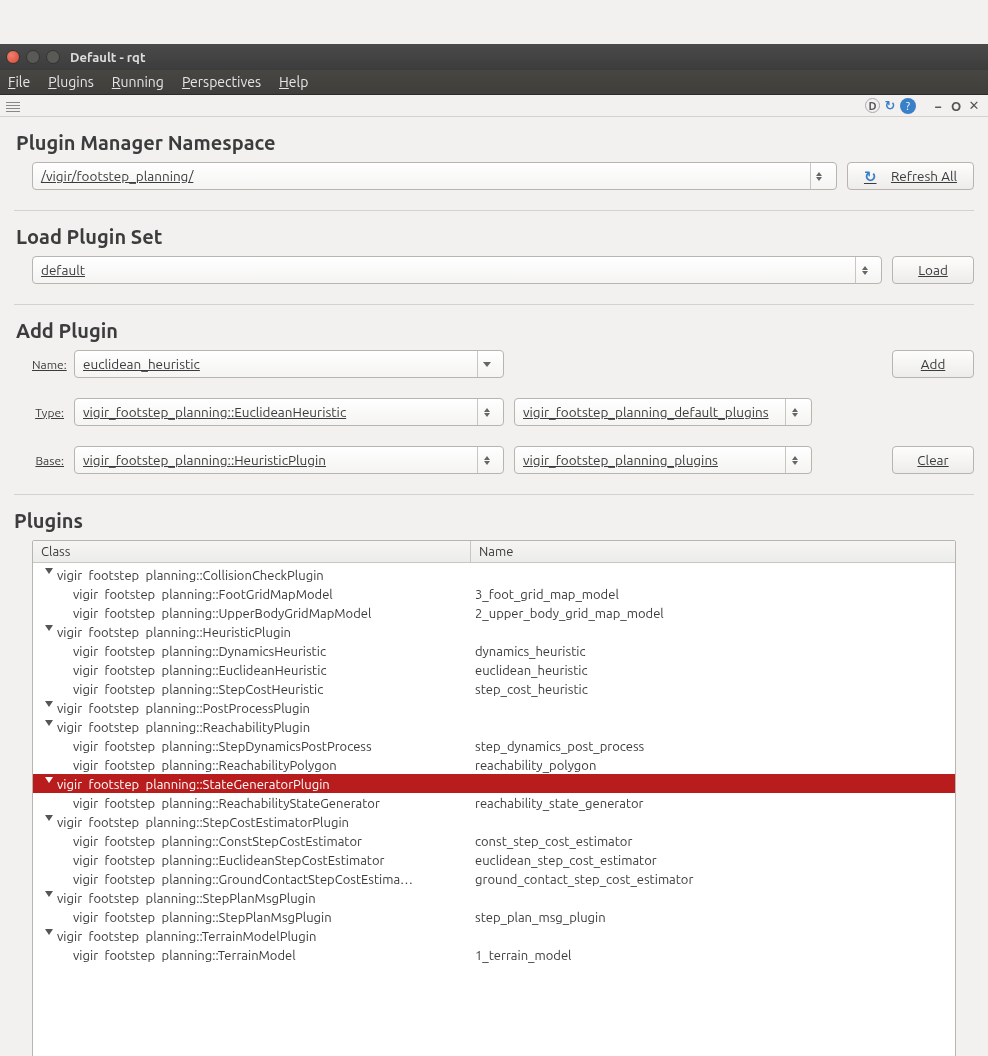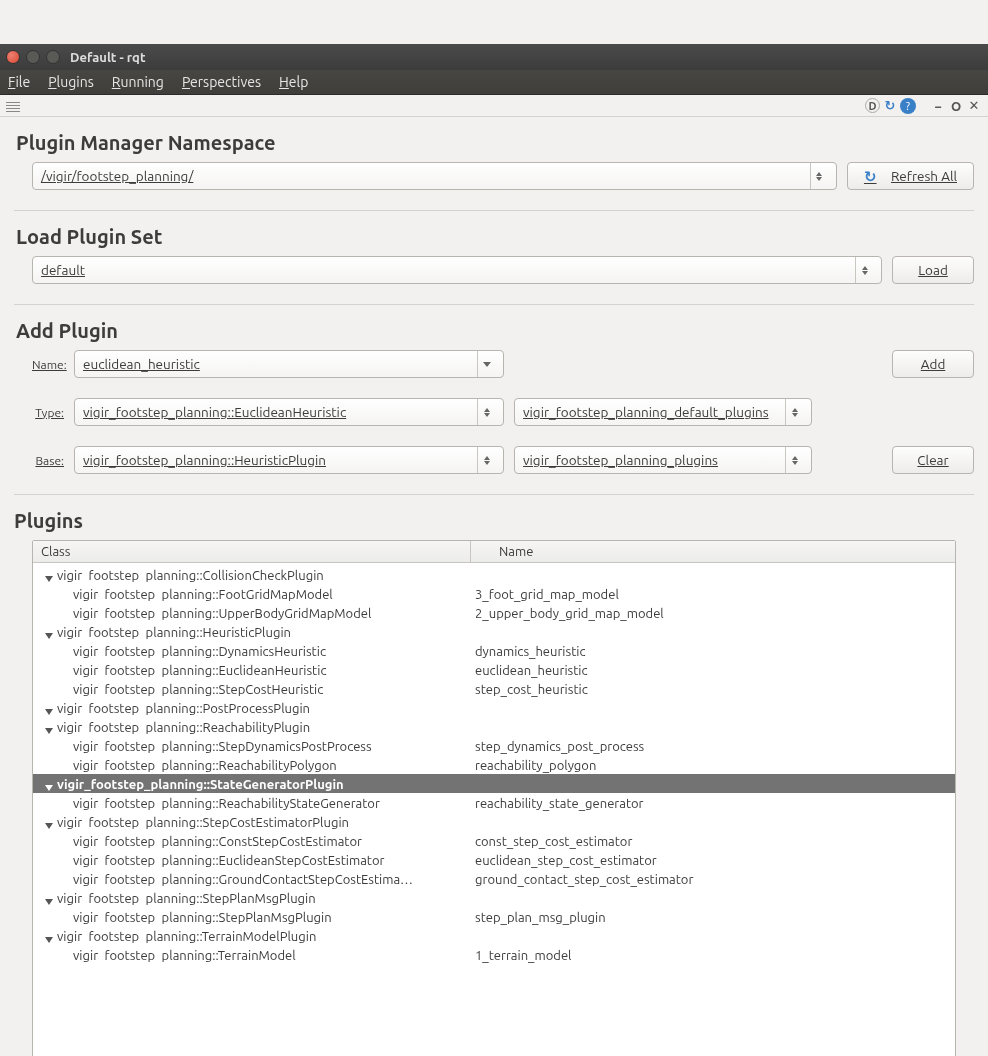--- a/index.html
+++ b/index.html
@@ -113,36 +113,35 @@
     background: #fff;
     border-radius: 2px;
     height: 530px;
     display: flex; flex-direction: column;
   }
   .tree-header {
     display: flex;
     background: linear-gradient(#f6f5f4, #ececea);
     border-bottom: 1px solid #c9c6c1;
     height: 22px;
-    gap: 20px;
   }
   .th {
     padding: 3px 8px; font-size: 13px; color: #3c3c3c;
     border-right: 1px solid #c9c6c1;
   }
   .th1 { width: 438px; }
   .th2 { flex: 1; border-right: none; }
   .tree-body { flex: 1; overflow: auto; padding-top: 2px; }
   .tree-row {
     display: flex; align-items: center;
     height: 19px;
     font-size: 13px;
   }
-  .tree-row.selected { background: #737373; color: #fff; font-weight: bold; }
-  .col1 { width: 438px; display: flex; align-items: flex-end; overflow: hidden; white-space: nowrap; }
+  .tree-row.selected { background: #b91c1c; color: #fff; }
+  .col1 { width: 438px; display: flex; align-items: flex-start; overflow: hidden; white-space: nowrap; }
   .col2 { flex: 1; padding-left: 4px; }
   .disclosure {
     width: 0; height: 0;
     border-left: 4px solid transparent;
     border-right: 4px solid transparent;
     border-top: 6px solid #555;
     margin: 0 4px;
     flex-shrink: 0;
   }
   .tree-row.selected .disclosure { border-top-color: #fff; }

